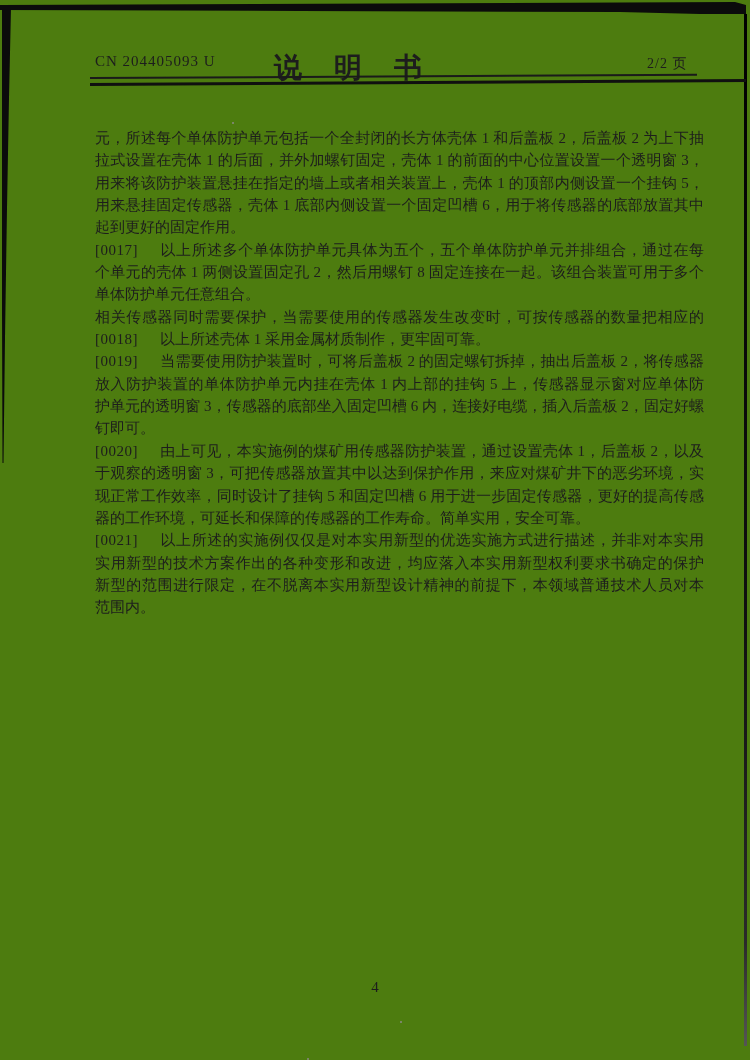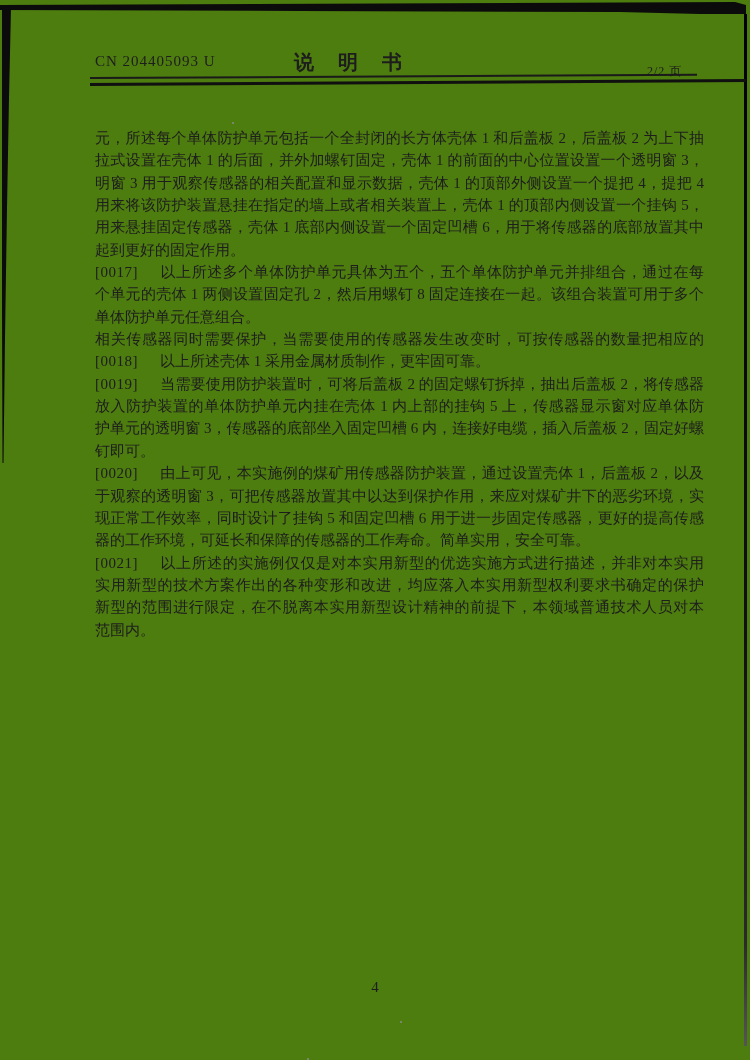--- a/index.html
+++ b/index.html
@@ -33,26 +33,26 @@
   }
   .speck { position:absolute; background:#8a8a86; border-radius:50%; }
   
   .pub-number {
     position: absolute; left: 95px; top: 53px;
     font-size: 15px; letter-spacing: 1px;
   }
   .doc-title {
     position: absolute; left: 0; top: 49px; width: 686px;
     text-align: center; text-indent: 12px;
-    font-size: 20px; font-weight: 700; letter-spacing: 2px;
+    font-size: 28px; font-weight: 700; letter-spacing: 2px;
     font-family: "Liberation Sans", sans-serif;
   }
   .page-indicator {
-    position: absolute; left: 647px; top: 63px;
-    font-size: 12px; letter-spacing: 1px; text-align: center;
+    position: absolute; left: 647px; top: 55px;
+    font-size: 14px; letter-spacing: 1px; text-align: center;
   }
   .rule-thin {
     position: absolute; left: 90px; top: 77px;
     width: 607px; height: 1.5px; background: #1a1a1a;
     transform: rotate(-0.3deg); transform-origin: left center;
   }
   .rule-main {
     position: absolute; left: 90px; top: 83px;
     width: 656px; height: 2.5px; background: #101010;
     transform: rotate(-0.35deg); transform-origin: left center;
@@ -90,21 +90,20 @@
 
   <div class="pub-number">CN 204405093 U</div>
   <div class="doc-title">说　明　书</div>
   <div class="page-indicator">2/2 页</div>
   <div class="rule-thin"></div>
   <div class="rule-main"></div>
 
   <div class="body-text">
       <div class="line">元，所述每个单体防护单元包括一个全封闭的长方体壳体 1 和后盖板 2，后盖板 2 为上下抽</div>
       <div class="line">拉式设置在壳体 1 的后面，并外加螺钉固定，壳体 1 的前面的中心位置设置一个透明窗 3，透</div>
-      <div class="line">明窗 3 用于观察传感器的相关配置和显示数据，壳体 1 的顶部外侧设置一个提把 4，提把 4</div>
       <div class="line">用来将该防护装置悬挂在指定的墙上或者相关装置上，壳体 1 的顶部内侧设置一个挂钩 5，</div>
       <div class="line">用来悬挂固定传感器，壳体 1 底部内侧设置一个固定凹槽 6，用于将传感器的底部放置其中</div>
       <div class="line last">起到更好的固定作用。</div>
       <div class="line"><span class="para-num">[0017]</span>以上所述多个单体防护单元具体为五个，五个单体防护单元并排组合，通过在每</div>
       <div class="line">个单元的壳体 1 两侧设置固定孔 2，然后用螺钉 8 固定连接在一起。该组合装置可用于多个</div>
       <div class="line last">单体防护单元任意组合。</div>
       <div class="line">相关传感器同时需要保护，当需要使用的传感器发生改变时，可按传感器的数量把相应的</div>
       <div class="line last"><span class="para-num">[0018]</span>以上所述壳体 1 采用金属材质制作，更牢固可靠。</div>
       <div class="line"><span class="para-num">[0019]</span>当需要使用防护装置时，可将后盖板 2 的固定螺钉拆掉，抽出后盖板 2，将传感器</div>
       <div class="line">放入防护装置的单体防护单元内挂在壳体 1 内上部的挂钩 5 上，传感器显示窗对应单体防</div>

